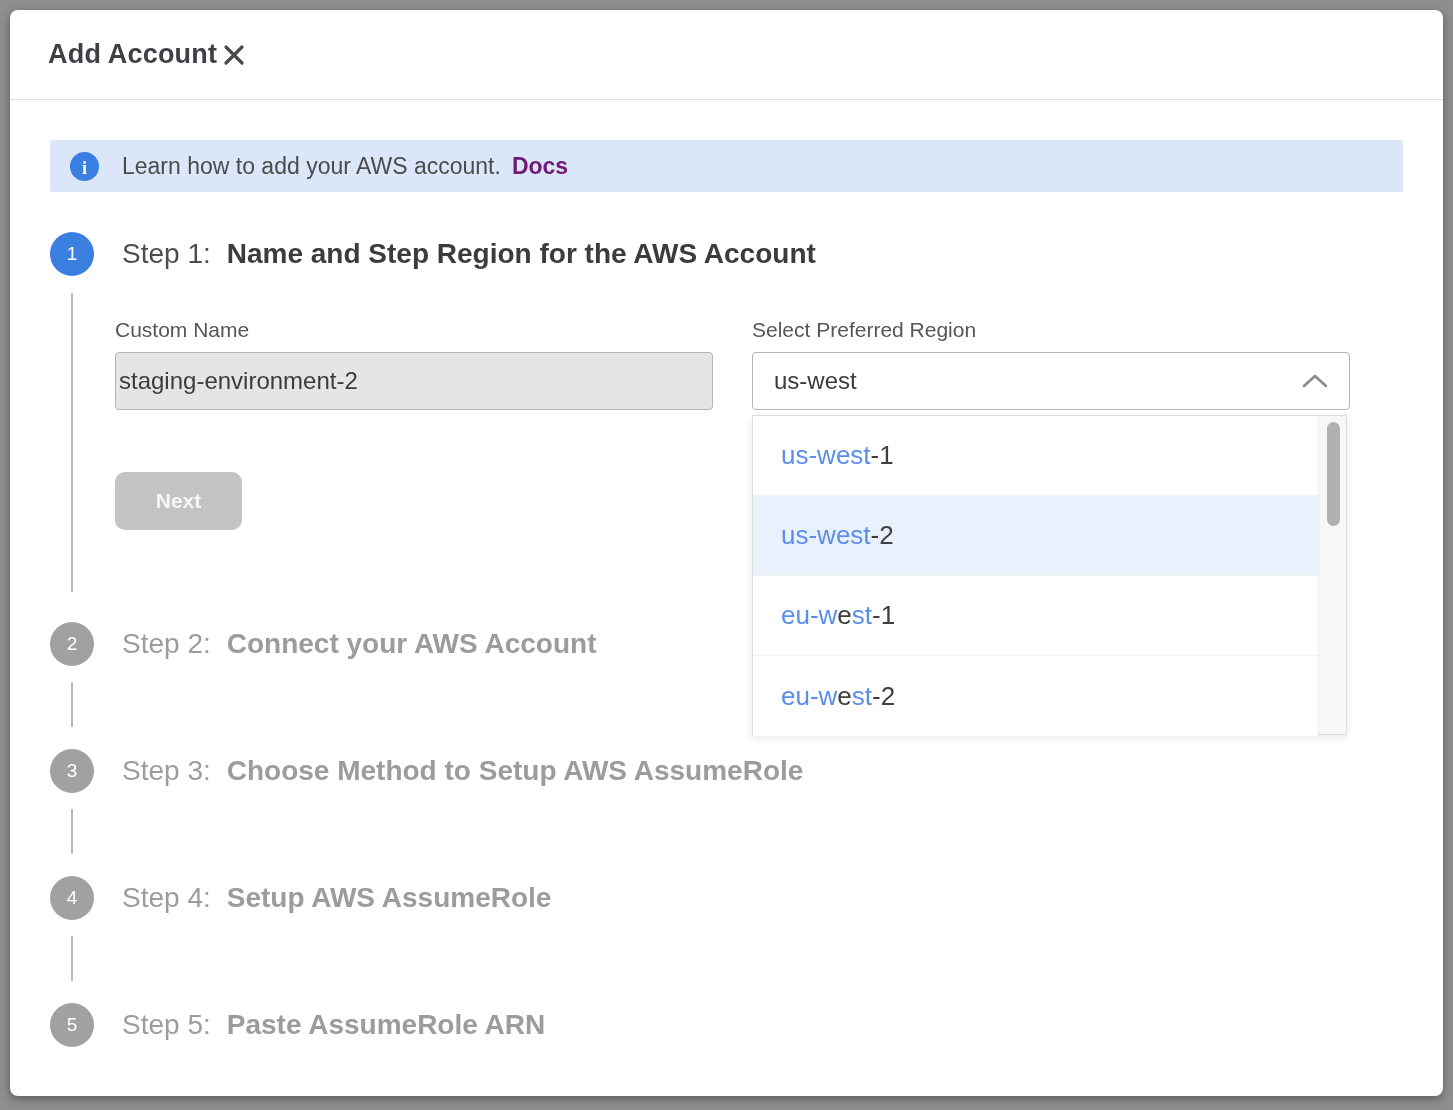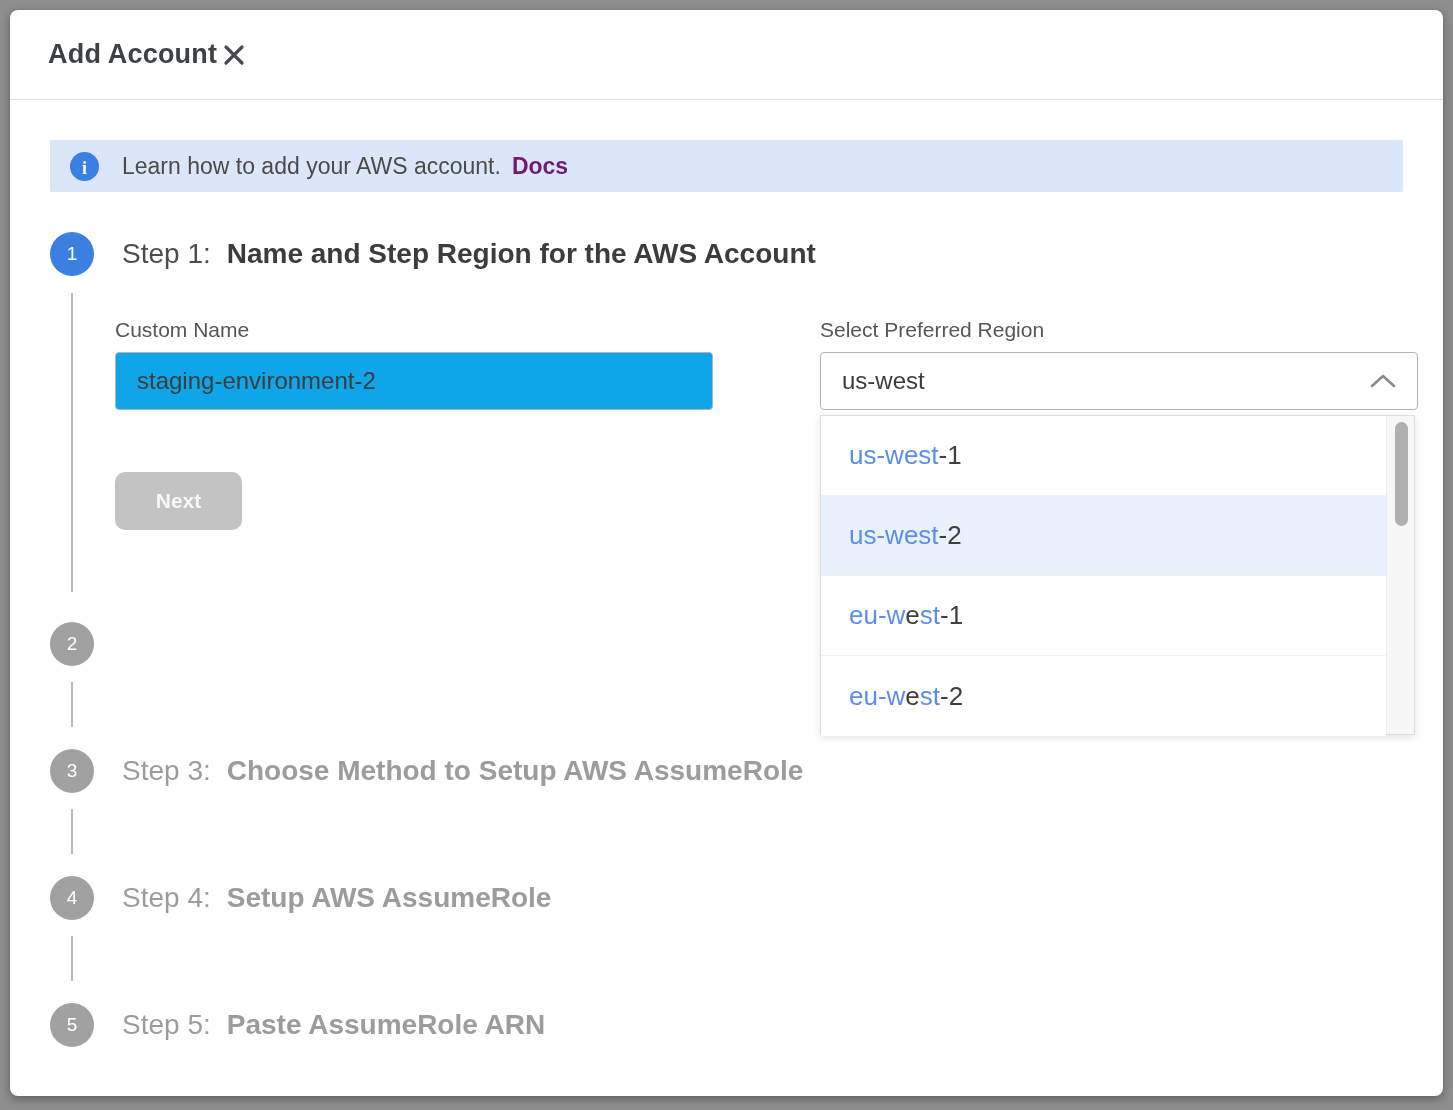--- a/index.html
+++ b/index.html
@@ -58,33 +58,33 @@
   .step-heading.active .step-title { color:#3c3c3c; }
   .step-heading.inactive .step-label,
   .step-heading.inactive .step-title { color:#9c9c9c; }
   
   .step1-content { display:flex; min-height:318px; margin-bottom:28px; }
   .rail-col { width:44px; flex:0 0 44px; display:flex; justify-content:center; padding:17px 0 2px 0; }
   .rail-line { width:2px; background:#b8b8b8; }
   .step1-form {
     flex:1; display:grid;
     grid-template-columns:598px 598px;
-    column-gap:107px;
+    column-gap:39px;
     margin-left:21px;
     padding-top:42px;
     align-content:start;
   }
   .field-label { font-size:21px; color:#565656; margin-bottom:10px; }
   .text-input {
     width:598px; height:58px;
     border:1px solid #b3b3b3; border-radius:4px;
     font-family:"Liberation Sans", sans-serif;
     font-size:24px; color:#3c3c3c;
-    padding:0 20px 0 21px;
-    background:#0ea5e9;
+    padding:0 20px 0 3px;
+    background:#e5e5e5;
     outline:none;
   }
   .next-btn {
     margin-top:62px;
     width:127px; height:58px;
     background:#c3c3c3; border:none; border-radius:10px;
     color:#f7f7f7; font-family:"Liberation Sans", sans-serif;
     font-size:21px; font-weight:700;
     cursor:default;
   }
@@ -223,20 +223,24 @@
                   <div class="dd-scroll-thumb"></div>
                 </div>
               </div>
             </div>
 
           </div>
         </div>
 
         <div class="step-row">
           <div class="step-circle inactive">2</div>
+          <div class="step-heading inactive">
+            <span class="step-label">Step 2:</span>
+            <span class="step-title">Connect your AWS Account</span>
+          </div>
         </div>
         <div class="connector">
             <div class="rail-line"></div>
           </div>
 
         <div class="step-row">
           <div class="step-circle inactive">3</div>
           <div class="step-heading inactive">
             <span class="step-label">Step 3:</span>
             <span class="step-title">Choose Method to Setup AWS AssumeRole</span>

